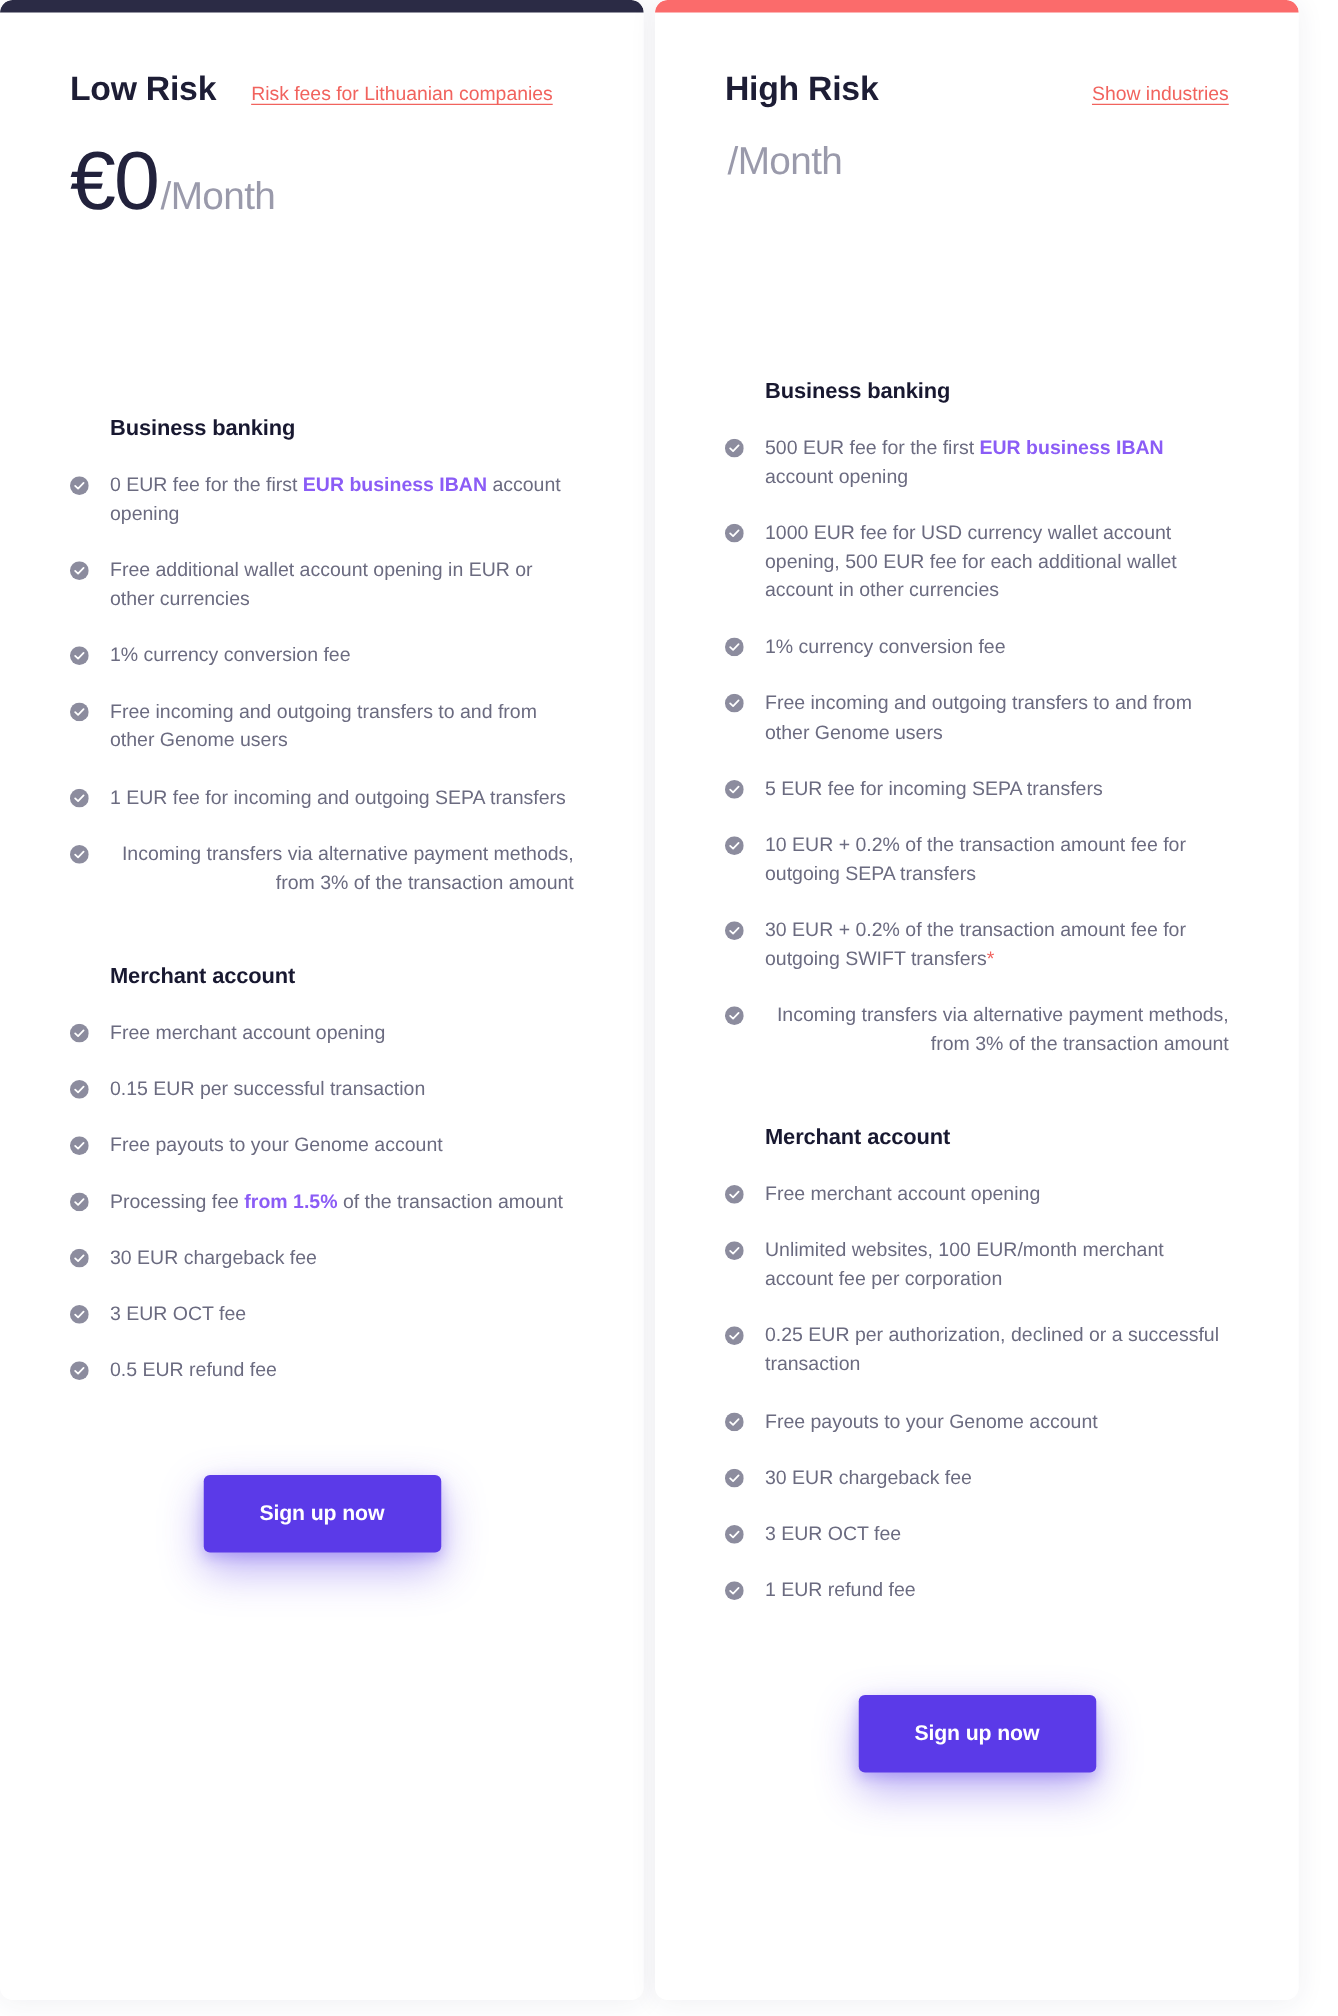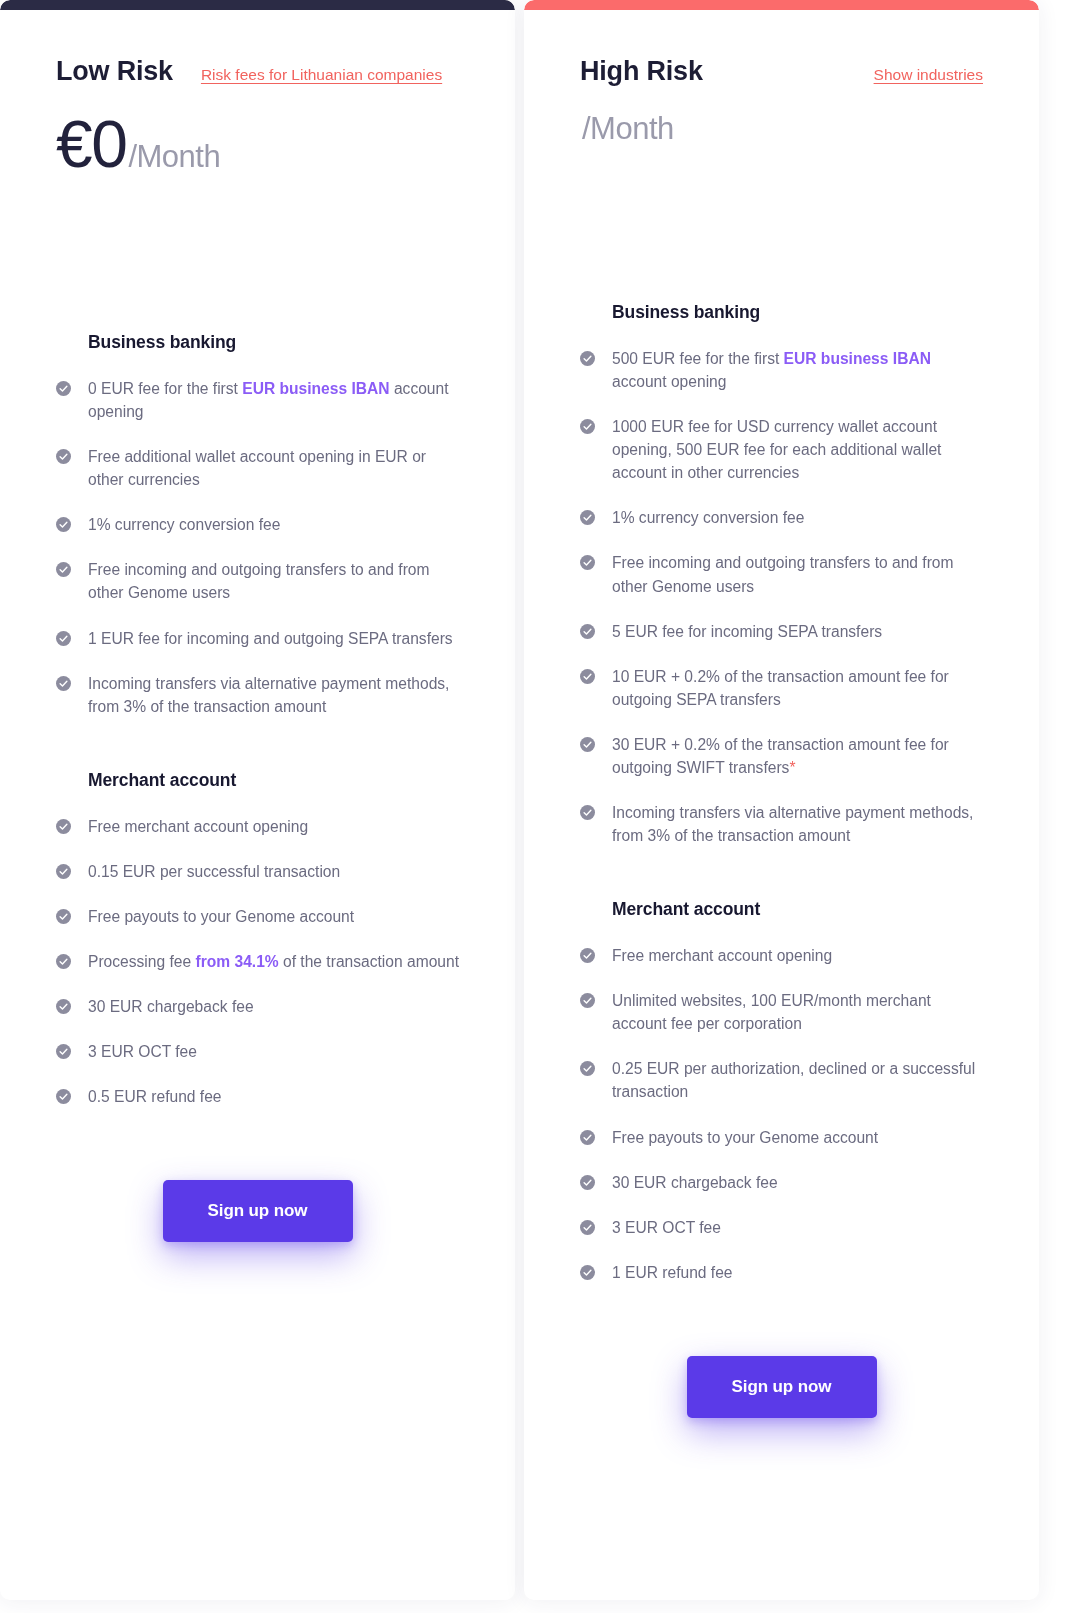--- a/index.html
+++ b/index.html
@@ -112,21 +112,21 @@
   }
 
   .feature-list {
     list-style: none;
   }
   .feature-item {
     display: flex;
     align-items: flex-start;
     margin-bottom: 22px;
   }
-  .feature-item:last-child { margin-bottom: 0; }
+  .feature-item:last-child { margin-bottom: 0; text-align: right; }
 
   .check-icon {
     flex: 0 0 15px;
     width: 15px;
     height: 15px;
     margin-top: 4px;
     margin-right: 17px;
   }
   .check-icon svg { display: block; width: 15px; height: 15px; }
 
@@ -273,21 +273,21 @@
               </span>
               <span class="feature-text">Free payouts to your Genome account</span>
             </li>
             <li class="feature-item">
               <span class="check-icon">
                 <svg viewBox="0 0 16 16" xmlns="http://www.w3.org/2000/svg">
                   <circle cx="8" cy="8" r="8" fill="#8c8c9e"></circle>
                   <path d="M4.4 8.2 L6.9 10.6 L11.6 5.6" fill="none" stroke="#ffffff" stroke-width="1.5" stroke-linecap="round" stroke-linejoin="round"></path>
                 </svg>
               </span>
-              <span class="feature-text">Processing fee <b>from 34.1%</b> of the transaction amount</span>
+              <span class="feature-text">Processing fee <b>from 1.5%</b> of the transaction amount</span>
             </li>
             <li class="feature-item">
               <span class="check-icon">
                 <svg viewBox="0 0 16 16" xmlns="http://www.w3.org/2000/svg">
                   <circle cx="8" cy="8" r="8" fill="#8c8c9e"></circle>
                   <path d="M4.4 8.2 L6.9 10.6 L11.6 5.6" fill="none" stroke="#ffffff" stroke-width="1.5" stroke-linecap="round" stroke-linejoin="round"></path>
                 </svg>
               </span>
               <span class="feature-text">30 EUR chargeback fee</span>
             </li>

